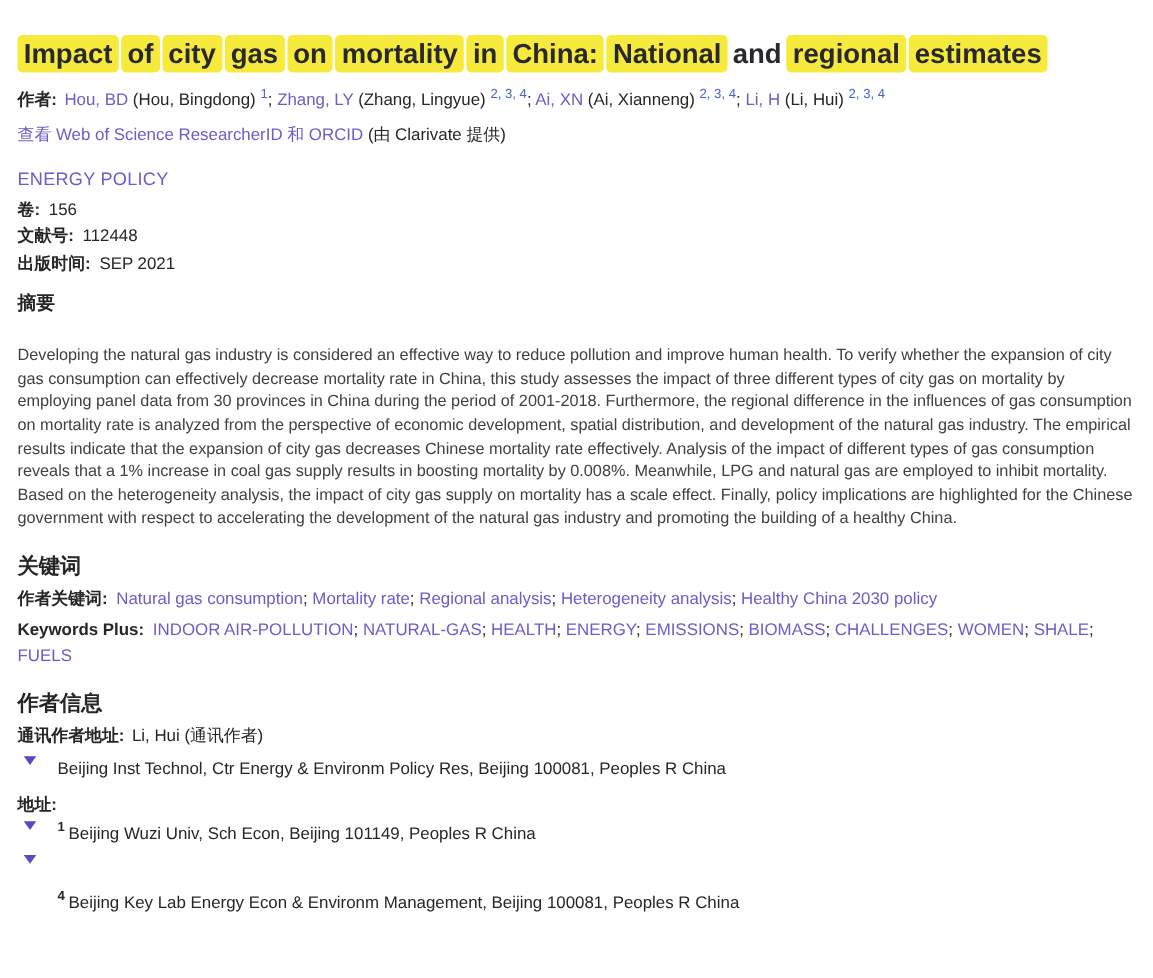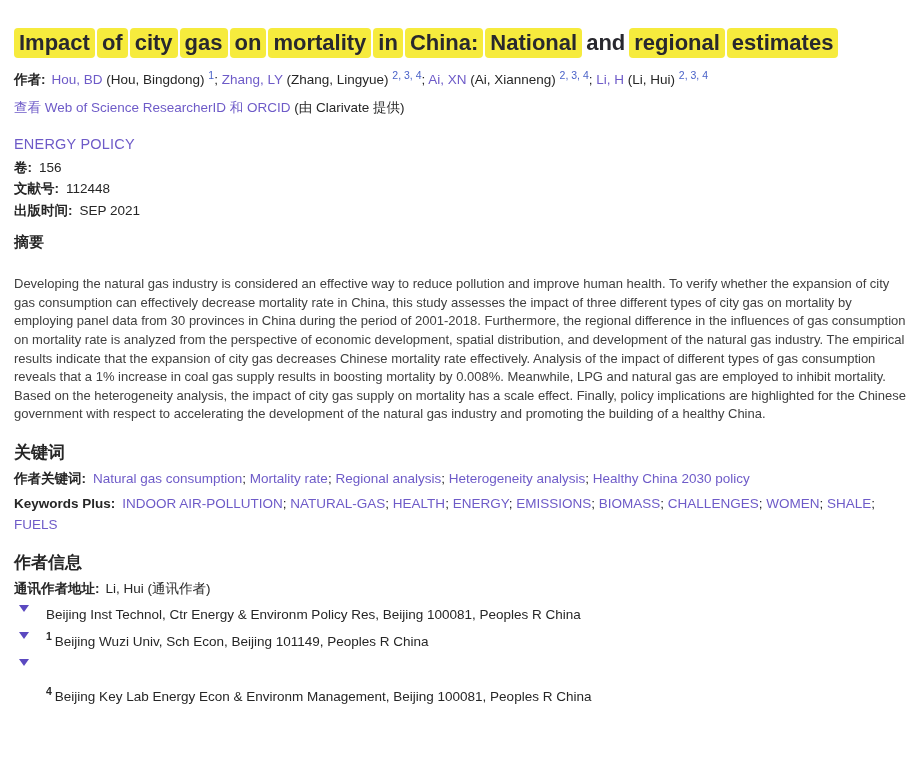--- a/index.html
+++ b/index.html
@@ -92,20 +92,23 @@
 
 <div class="ai-section">
   <div class="sec-header">作者信息</div>
   <div class="airow">
     <span class="lbl">通讯作者地址:</span><span class="dark">Li, Hui (通讯作者)</span>
   </div>
   <div class="addr-row reprint-addr">
     <span class="tri-cell"><span class="tri"></span></span>
     <span class="dark">Beijing Inst Technol, Ctr Energy &amp; Environm Policy Res, Beijing 100081, Peoples R China</span>
   </div>
+  <div class="airow">
+    <span class="lbl">地址:</span>
+  </div>
   <div id="addresses">
       <div class="addr-row">
         <span class="tri-cell"><span class="tri"></span></span>
         <span class="dark"><span class="addr-num">1</span>Beijing Wuzi Univ, Sch Econ, Beijing 101149, Peoples R China</span>
       </div>
       <div class="addr-row">
         <span class="tri-cell"><span class="tri"></span></span>
       </div>
       <div class="addr-row">
         <span class="tri-cell"></span>

